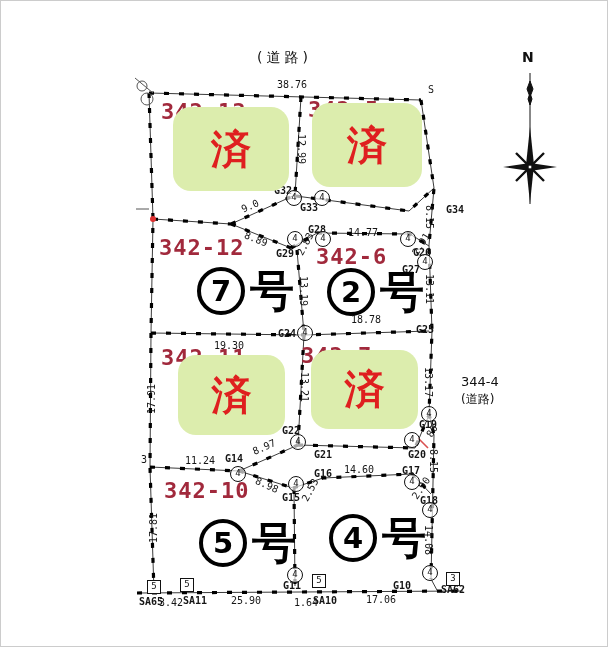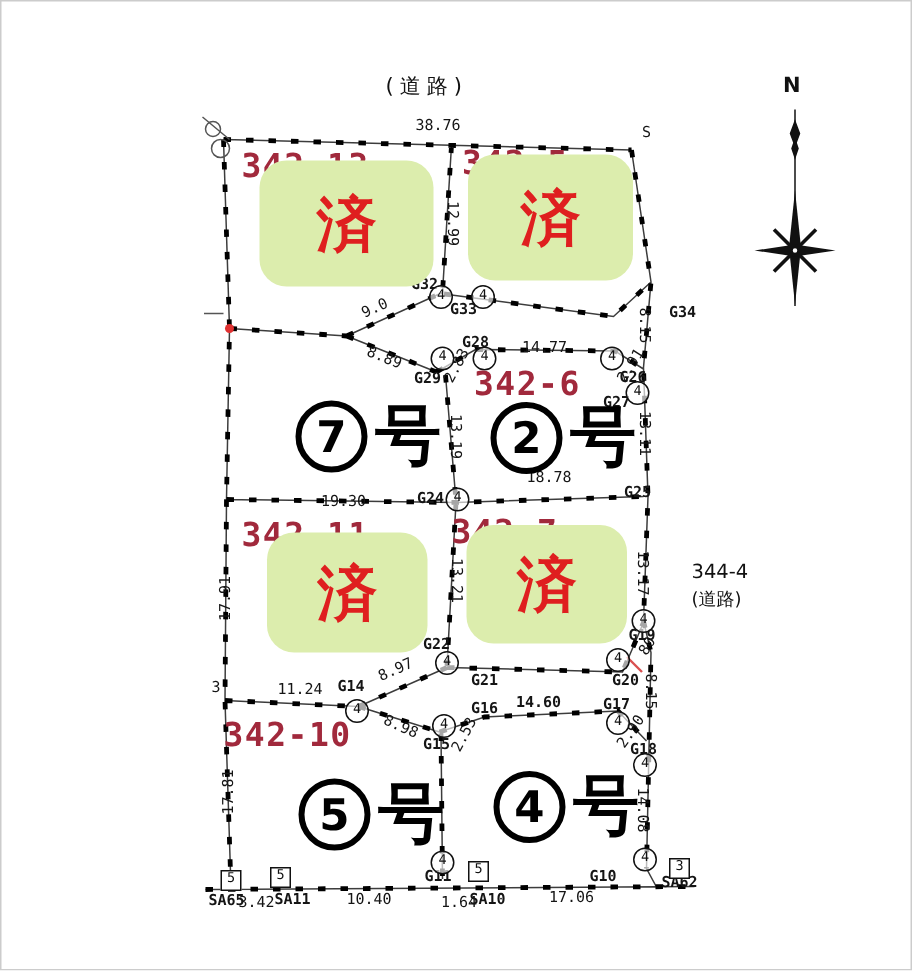--- a/index.html
+++ b/index.html
@@ -120,24 +120,25 @@
 
   <div class="roadtop">(道路)</div>
   <div class="roadright">
     <div>344-4</div>
     <div class="l2">(道路)</div>
   </div>
   <div class="north">N</div>
 
   <div class="lot" style="left:160px;top:98px">342-13</div>
   <div class="lot" style="left:307px;top:96px">342-5</div>
+  <div class="lot" style="left:158px;top:234px">342-12</div>
   <div class="lot" style="left:315px;top:243px">342-6</div>
   <div class="lot" style="left:160px;top:344px">342-11</div>
   <div class="lot" style="left:300px;top:342px">342-7</div>
-  <div class="lot" style="left:148px;top:477px">342-10</div>
+  <div class="lot" style="left:163px;top:477px">342-10</div>
 
   <div class="gou" style="left:196px;top:266px">
     <span class="num">7</span>
     <span class="suf">号</span>
   </div>
   <div class="gou" style="left:326px;top:267px">
     <span class="num">2</span>
     <span class="suf">号</span>
   </div>
   <div class="gou" style="left:198px;top:518px">
@@ -159,38 +160,38 @@
       <div class="meas" style="left: 430px; top: 88px; transform: translate(-50%, -50%);">S</div>
       <div class="meas" style="left: 300px; top: 148px; transform: translate(-50%, -50%) rotate(90deg);">12.99</div>
       <div class="meas" style="left: 249px; top: 205px; transform: translate(-50%, -50%) rotate(-24deg);">9.0</div>
       <div class="meas" style="left: 255px; top: 238px; transform: translate(-50%, -50%) rotate(22deg);">8.89</div>
       <div class="meas" style="left: 304px; top: 243px; transform: translate(-50%, -50%) rotate(-62deg);">2.83</div>
       <div class="meas" style="left: 362px; top: 231px; transform: translate(-50%, -50%);">14.77</div>
       <div class="meas" style="left: 420px; top: 243px; transform: translate(-50%, -50%) rotate(-58deg);">2.91</div>
       <div class="meas" style="left: 428px; top: 216px; transform: translate(-50%, -50%) rotate(90deg);">8.15</div>
       <div class="meas" style="left: 302px; top: 290px; transform: translate(-50%, -50%) rotate(90deg);">13.19</div>
       <div class="meas" style="left: 428px; top: 288px; transform: translate(-50%, -50%) rotate(90deg);">13.11</div>
-      <div class="meas" style="left: 228px; top: 334px; transform: translate(-50%, -50%);">19.30</div>
+      <div class="meas" style="left: 228px; top: 344px; transform: translate(-50%, -50%);">19.30</div>
       <div class="meas" style="left: 365px; top: 318px; transform: translate(-50%, -50%);">18.78</div>
       <div class="meas" style="left: 303px; top: 386px; transform: translate(-50%, -50%) rotate(90deg);">13.21</div>
       <div class="meas" style="left: 427px; top: 381px; transform: translate(-50%, -50%) rotate(90deg);">13.17</div>
       <div class="meas" style="left: 263px; top: 446px; transform: translate(-50%, -50%) rotate(-24deg);">8.97</div>
       <div class="meas" style="left: 199px; top: 459px; transform: translate(-50%, -50%);">11.24</div>
       <div class="meas" style="left: 266px; top: 484px; transform: translate(-50%, -50%) rotate(24deg);">8.98</div>
       <div class="meas" style="left: 309px; top: 489px; transform: translate(-50%, -50%) rotate(-62deg);">2.53</div>
       <div class="meas" style="left: 431px; top: 430px; transform: translate(-50%, -50%) rotate(-58deg);">80</div>
       <div class="meas" style="left: 432px; top: 460px; transform: translate(-50%, -50%) rotate(90deg);">8.15</div>
-      <div class="meas" style="left: 358px; top: 468px; transform: translate(-50%, -50%); font-weight: bold;">14.60</div>
+      <div class="meas" style="left: 358px; top: 468px; transform: translate(-50%, -50%);">14.60</div>
       <div class="meas" style="left: 420px; top: 487px; transform: translate(-50%, -50%) rotate(-55deg);">2.90</div>
       <div class="meas" style="left: 427px; top: 539px; transform: translate(-50%, -50%) rotate(90deg);">14.08</div>
       <div class="meas" style="left: 150px; top: 398px; transform: translate(-50%, -50%) rotate(-90deg);">17.91</div>
       <div class="meas" style="left: 152px; top: 527px; transform: translate(-50%, -50%) rotate(-90deg);">17.81</div>
       <div class="meas" style="left: 143px; top: 458px; transform: translate(-50%, -50%);">3</div>
       <div class="meas" style="left: 170px; top: 601px; transform: translate(-50%, -50%);">3.42</div>
-      <div class="meas" style="left: 245px; top: 599px; transform: translate(-50%, -50%);">10.40</div>
+      <div class="meas" style="left: 245px; top: 599px; transform: translate(-50%, -50%);">25.90</div>
       <div class="meas" style="left: 305px; top: 601px; transform: translate(-50%, -50%);">1.64</div>
       <div class="meas" style="left: 380px; top: 598px; transform: translate(-50%, -50%);">17.06</div>
       <div class="pt" style="left: 282px; top: 189px; transform: translate(-50%, -50%);">G32</div>
       <div class="pt" style="left: 308px; top: 206px; transform: translate(-50%, -50%);">G33</div>
       <div class="pt" style="left: 406px; top: 208px; transform: translate(-50%, -50%); margin-left: 48px;">G34</div>
       <div class="pt" style="left: 410px; top: 224px; transform: translate(-50%, -50%); margin-top: 44px;">G27</div>
       <div class="pt" style="left: 316px; top: 228px; transform: translate(-50%, -50%);">G28</div>
       <div class="pt" style="left: 284px; top: 252px; transform: translate(-50%, -50%);">G29</div>
       <div class="pt" style="left: 421px; top: 251px; transform: translate(-50%, -50%);">G26</div>
       <div class="pt" style="left: 286px; top: 332px; transform: translate(-50%, -50%);">G24</div>

